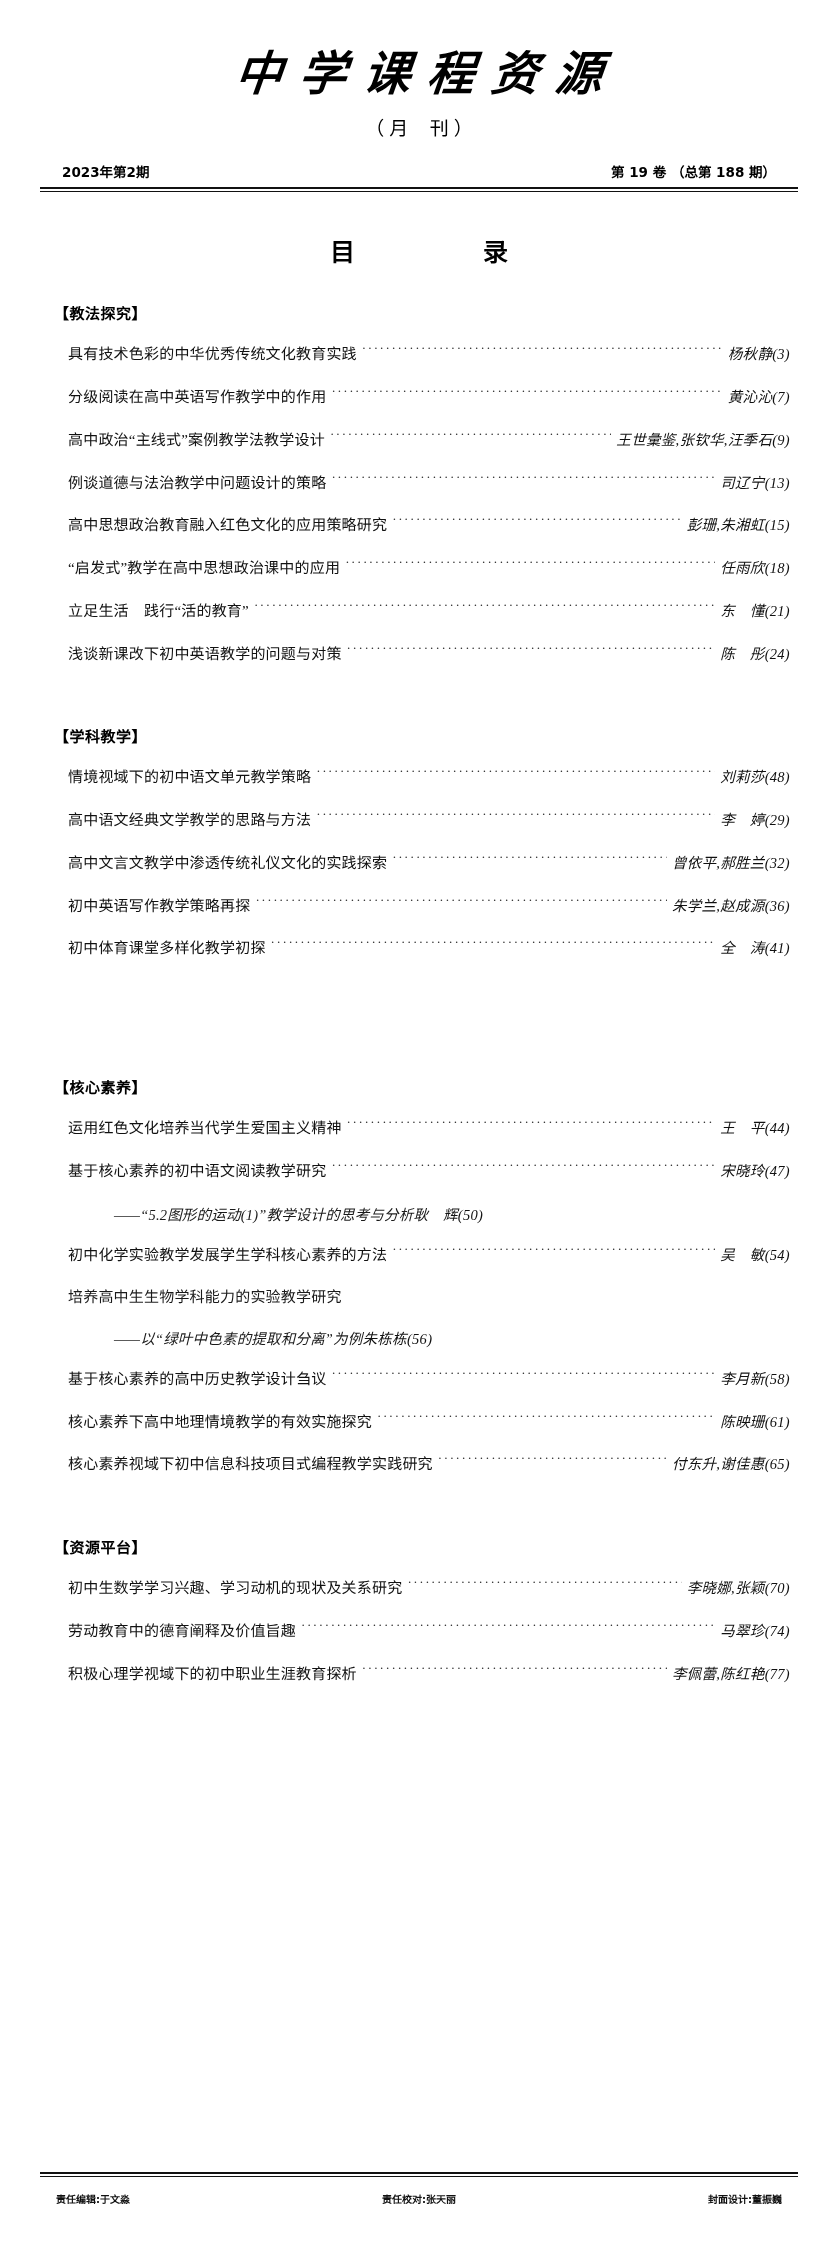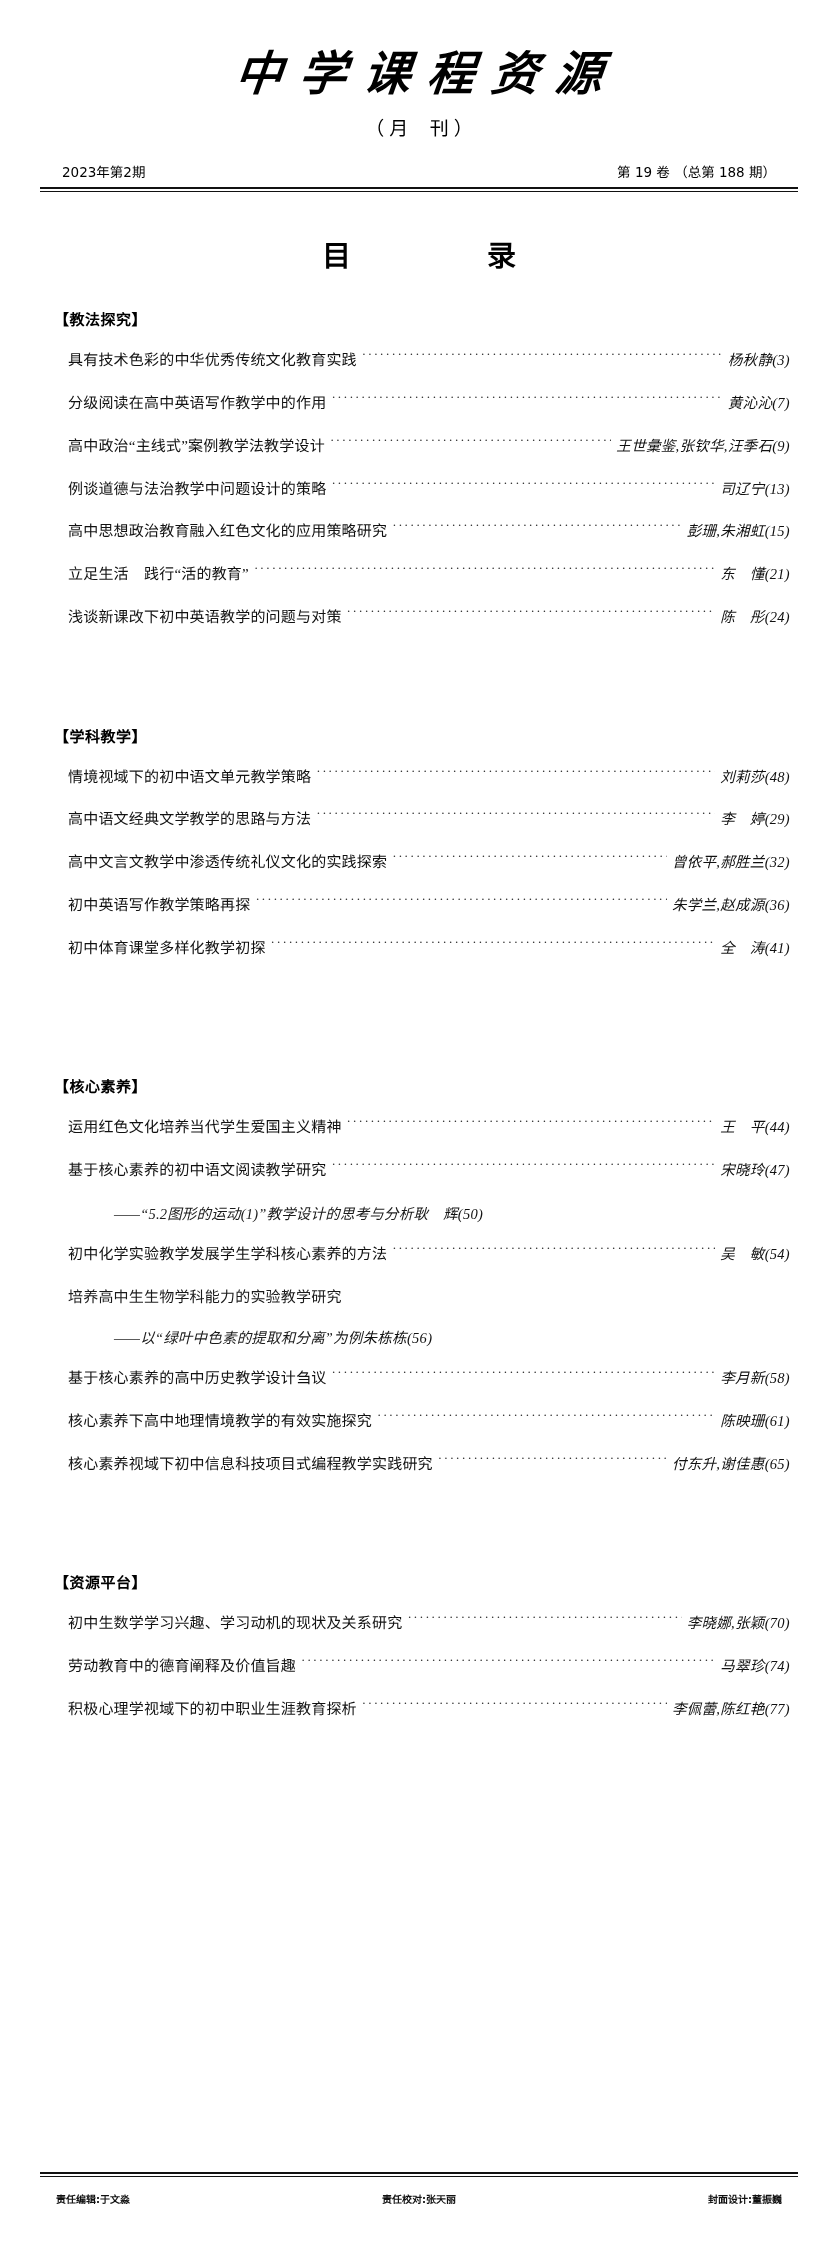--- a/index.html
+++ b/index.html
@@ -52,49 +52,49 @@
   }
 
   
   .issue-bar {
     margin-top: 20px;
     display: flex;
     justify-content: space-between;
     align-items: flex-end;
     font-family: "DejaVu Sans", "Liberation Sans", sans-serif;
     font-size: 13.5px;
-    font-weight: normal;
+    font-weight: bold;
     color: #000;
     padding: 0 22px 6px 22px;
   }
 
   .rule-thick {
     border-top: 2.2px solid #111;
     margin: 0 0 0 0;
   }
   .rule-thin {
     border-top: 1px solid #111;
     margin-top: 2px;
   }
 
   
   .toc-heading {
     text-align: center;
     font-family: "DejaVu Sans", "Liberation Sans", sans-serif;
-    font-size: 29px;
+    font-size: 25px;
     font-weight: bold;
     letter-spacing: 26px;
     text-indent: 26px;
     margin-top: 40px;
     color: #000;
   }
 
   
   .section { margin-top: 34px; }
-  .section.gap-lg { margin-top: 96px; }
+  .section.gap-lg { margin-top: 60px; }
   .section.gap-xl { margin-top: 116px; }
 
   .section-title {
     font-family: "DejaVu Sans", "Liberation Sans", sans-serif;
     font-size: 15px;
     font-weight: bold;
     color: #000;
     padding-left: 14px;
     letter-spacing: 0.5px;
   }
@@ -229,20 +229,25 @@
             <span class="entry-title">例谈道德与法治教学中问题设计的策略</span>
             <span class="leader"></span>
             <span class="entry-author">司辽宁(13)</span>
           </div>
           <div class="entry">
             <span class="entry-title">高中思想政治教育融入红色文化的应用策略研究</span>
             <span class="leader"></span>
             <span class="entry-author">彭珊,朱湘虹(15)</span>
           </div>
           <div class="entry">
+            <span class="entry-title">“启发式”教学在高中思想政治课中的应用</span>
+            <span class="leader"></span>
+            <span class="entry-author">任雨欣(18)</span>
+          </div>
+          <div class="entry">
             <span class="entry-title">立足生活　践行“活的教育”</span>
             <span class="leader"></span>
             <span class="entry-author">东　懂(21)</span>
           </div>
           <div class="entry">
             <span class="entry-title">浅谈新课改下初中英语教学的问题与对策</span>
             <span class="leader"></span>
             <span class="entry-author">陈　彤(24)</span>
           </div>
         </div>

